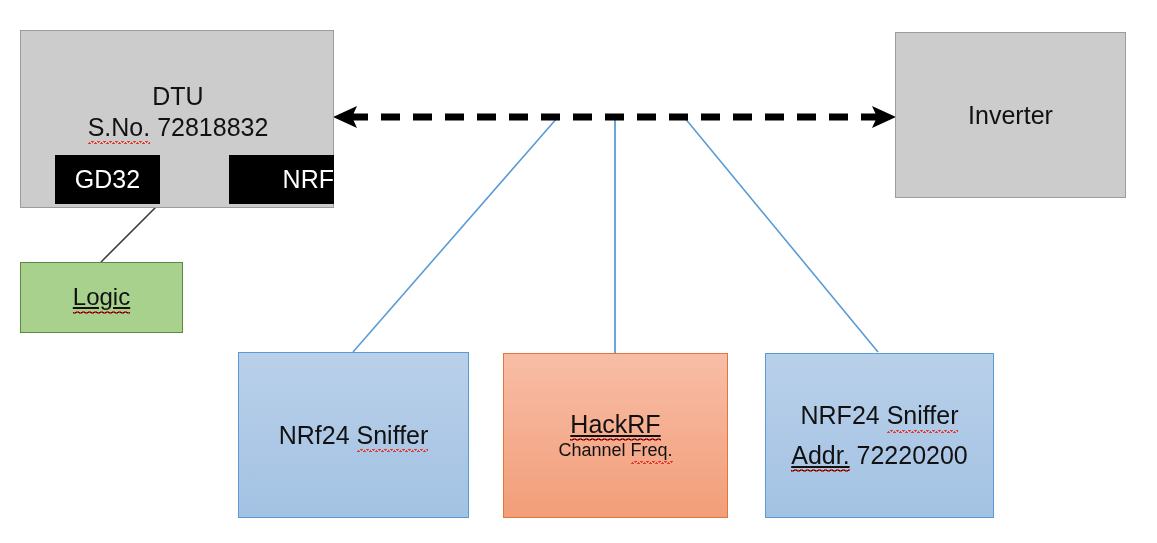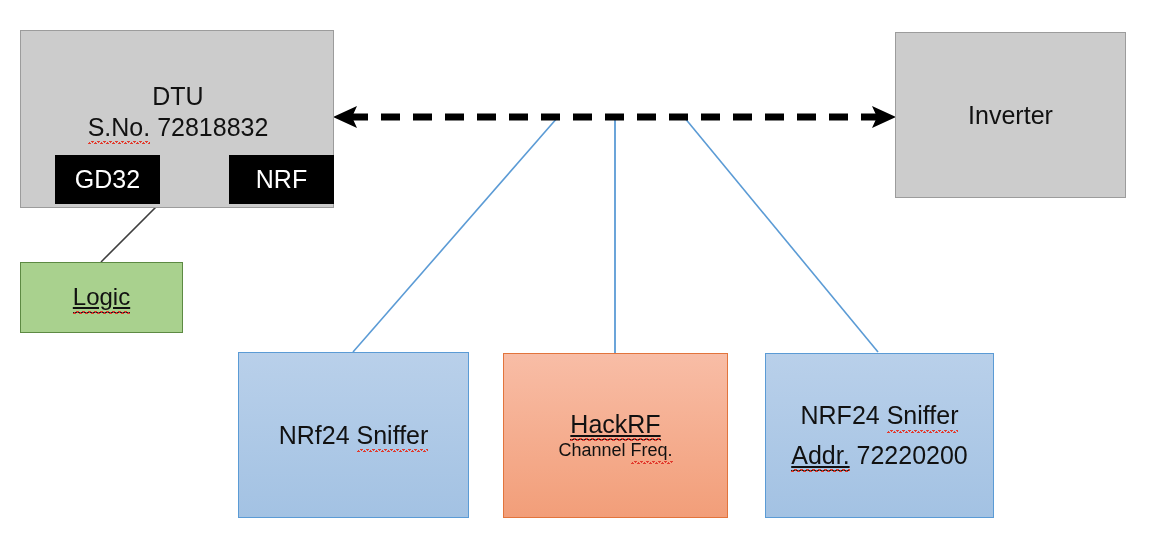--- a/index.html
+++ b/index.html
@@ -49,21 +49,21 @@
     position: absolute;
     background: #000000;
     color: #ffffff;
     box-sizing: border-box;
     display: flex;
     align-items: center;
     justify-content: center;
     font-size: 25px;
   }
   #gd32-box { left: 20px; top: 155px; width: 105px; height: 49px; margin-left: 35px; }
-  #nrf-box  { left: 229px; top: 155px; width: 105px; height: 49px; }
+  #nrf-box  { left: 229px; top: 155px; width: 105px; height: 49px; justify-content: flex-end; }
 
   
   #logic-box {
     left: 20px; top: 262px; width: 163px; height: 71px;
     background: #a9d18e;
     border: 1px solid #5d8a43;
     font-size: 24px;
   }
 
   

